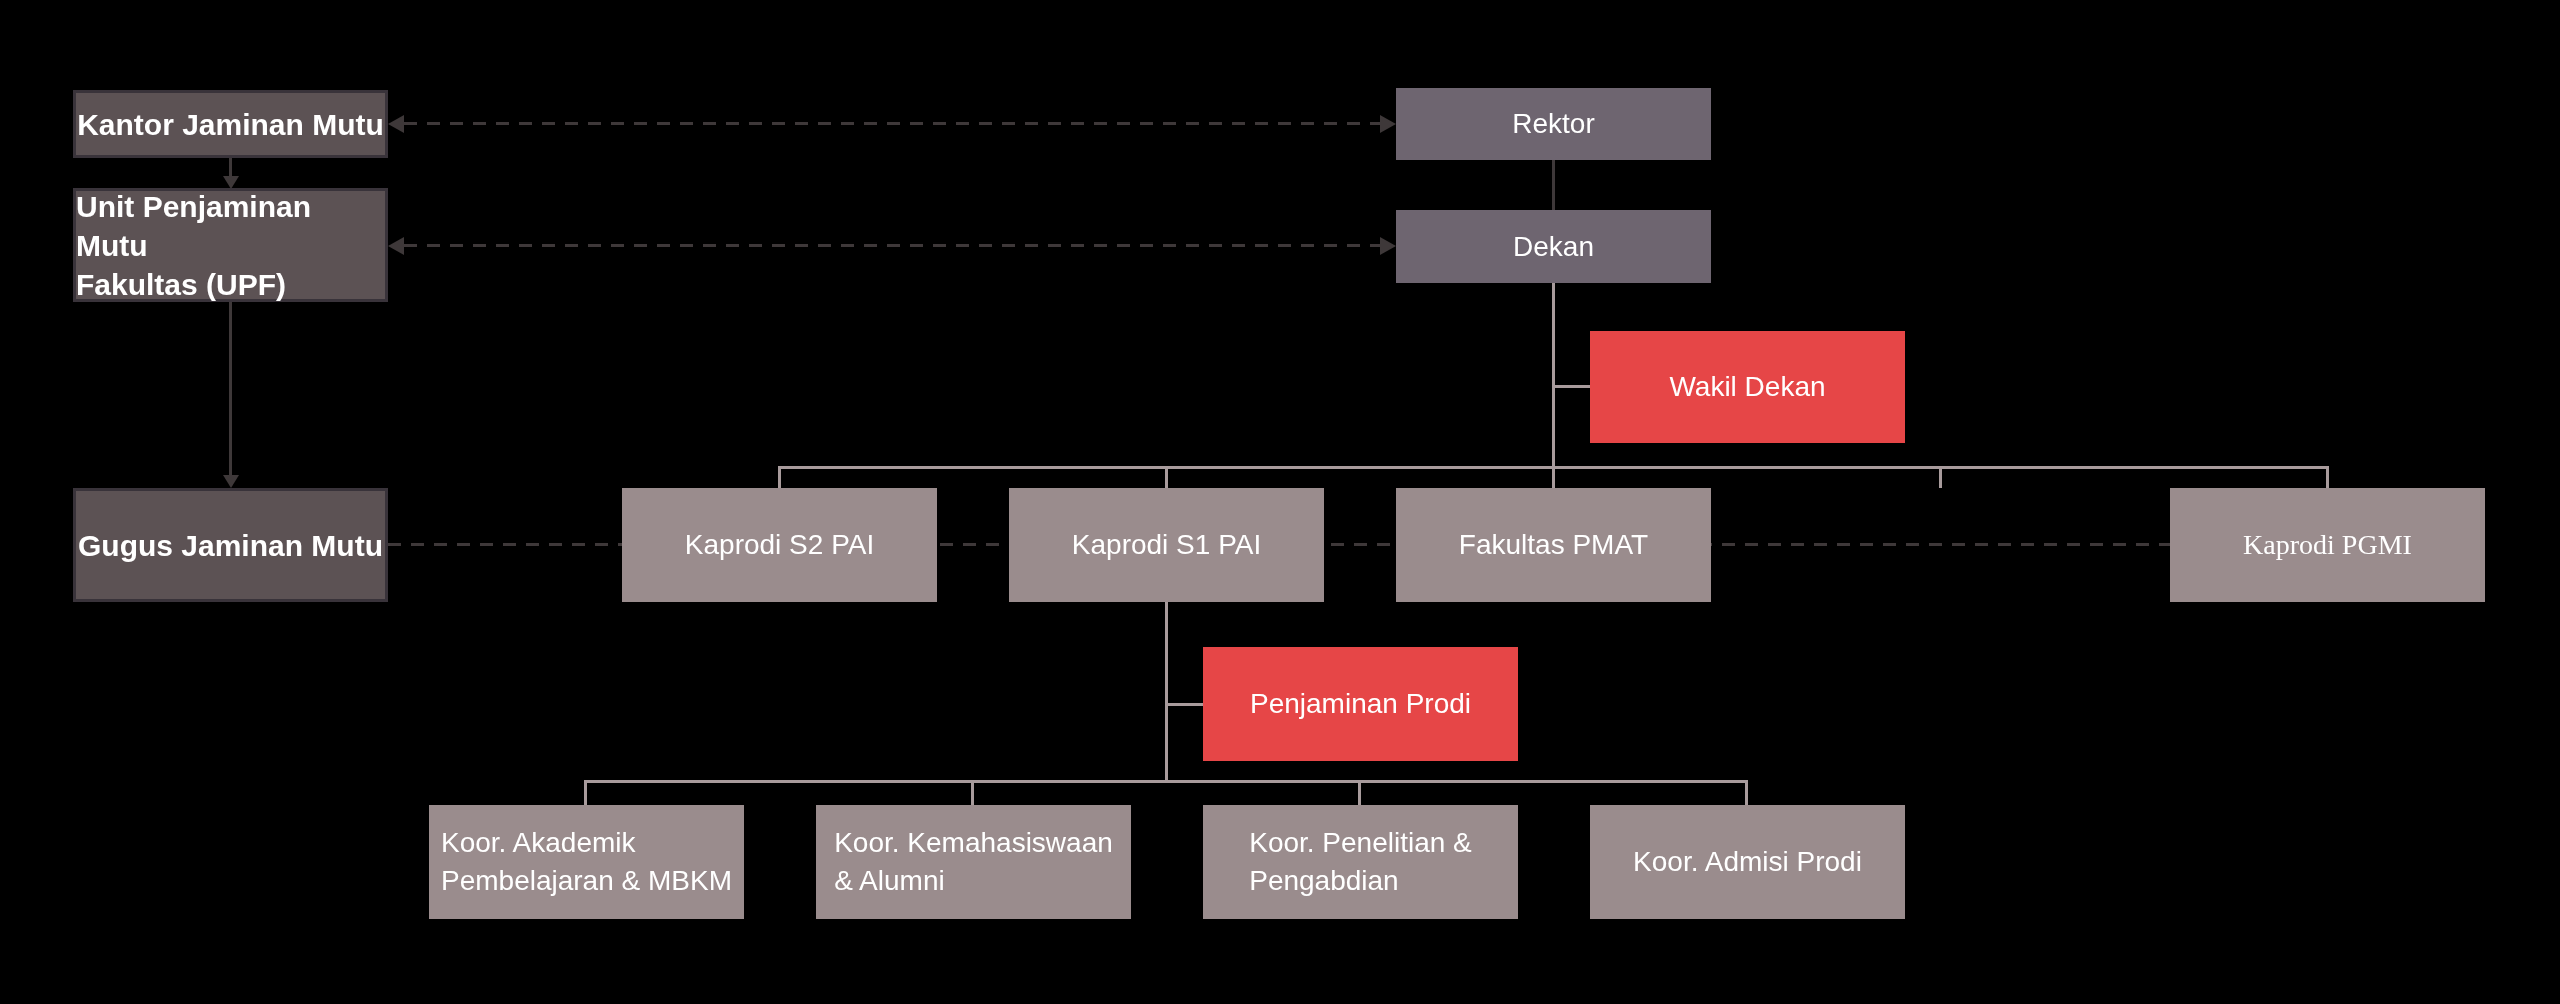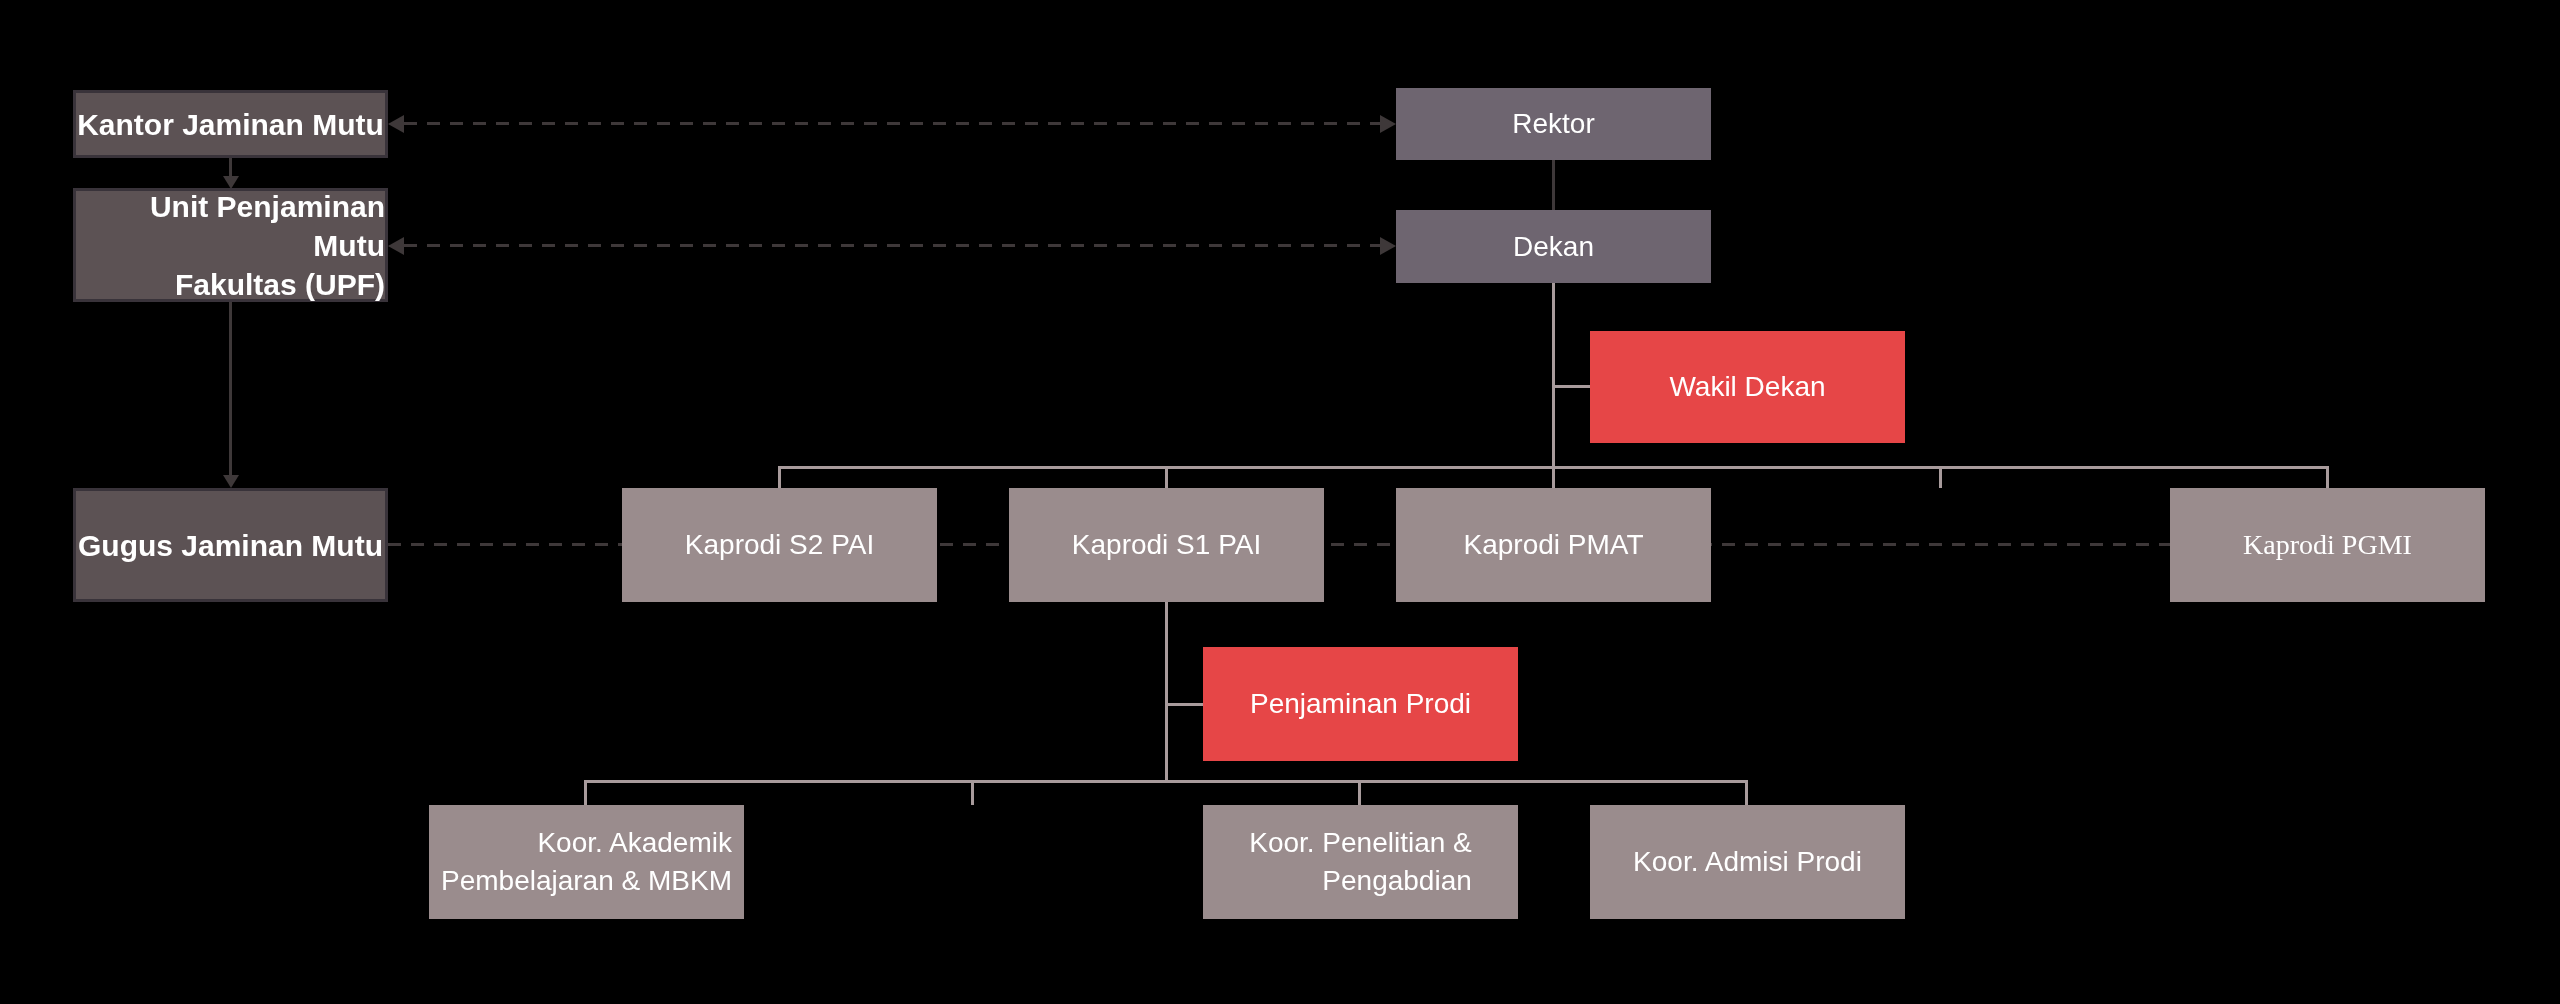--- a/index.html
+++ b/index.html
@@ -14,21 +14,21 @@
     background: var(--background, #000);
     font-family: "Liberation Sans", "DejaVu Sans", sans-serif;
     overflow: hidden;
   }
   .node {
     position: absolute;
     box-sizing: border-box;
     display: flex;
     align-items: center;
     justify-content: center;
-    text-align: right;
+    text-align: left;
     z-index: 2;
     color: var(--text, #fff);
   }
   .node .lbl {
     white-space: pre-line;
     line-height: 1.35;
     font-size: 28px;
   }
   .node.bold .lbl {
     font-weight: 700;
@@ -122,37 +122,41 @@
 
   <div class="node light" style="left:622px; top:488px; width:315px; height:114px;">
     <span class="lbl">Kaprodi S2 PAI</span>
   </div>
 
   <div class="node light" style="left:1009px; top:488px; width:315px; height:114px;">
     <span class="lbl">Kaprodi S1 PAI</span>
   </div>
 
   <div class="node light" style="left:1396px; top:488px; width:315px; height:114px;">
-    <span class="lbl">Kaprodi PMAT</span>
+    <span class="lbl">Fakultas PMAT</span>
   </div>
 
 
   <div class="node light" style="left:2170px; top:488px; width:315px; height:114px;font-family:Liberation Serif, serif;">
     <span class="lbl">Kaprodi PGMI</span>
   </div>
 
   <div class="node red" style="left:1203px; top:647px; width:315px; height:114px;">
     <span class="lbl">Penjaminan Prodi</span>
   </div>
 
   <div class="node light" style="left:429px; top:805px; width:315px; height:114px;">
     <span class="lbl">Koor. Akademik
 Pembelajaran &amp; MBKM</span>
   </div>
 
+  <div class="node light" style="left:816px; top:805px; width:315px; height:114px;">
+    <span class="lbl">Koor. Kemahasiswaan
+&amp; Alumni</span>
+  </div>
 
   <div class="node light" style="left:1203px; top:805px; width:315px; height:114px;">
     <span class="lbl">Koor. Penelitian &amp;
 Pengabdian</span>
   </div>
 
   <div class="node light" style="left:1590px; top:805px; width:315px; height:114px;">
     <span class="lbl">Koor. Admisi Prodi</span>
   </div>
 

